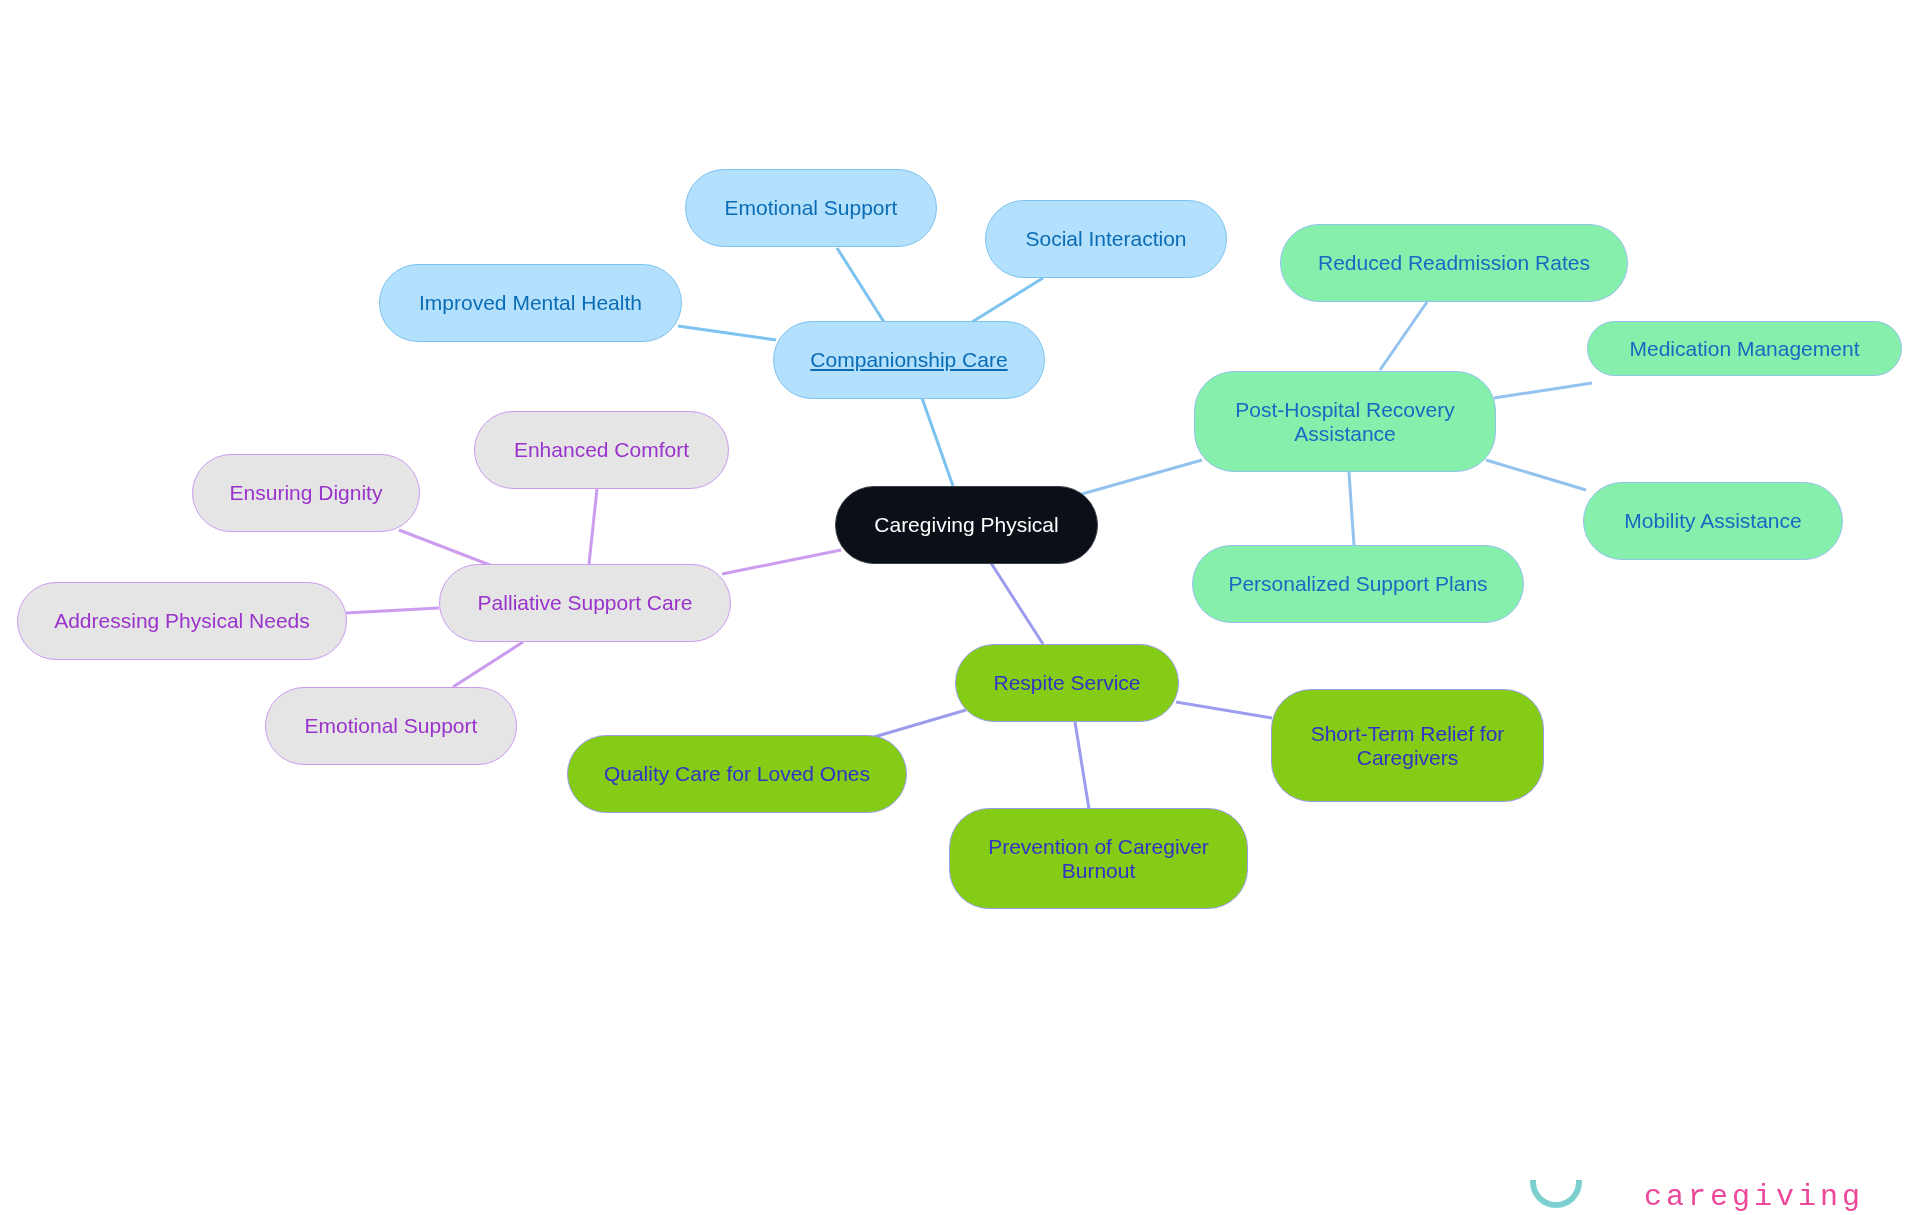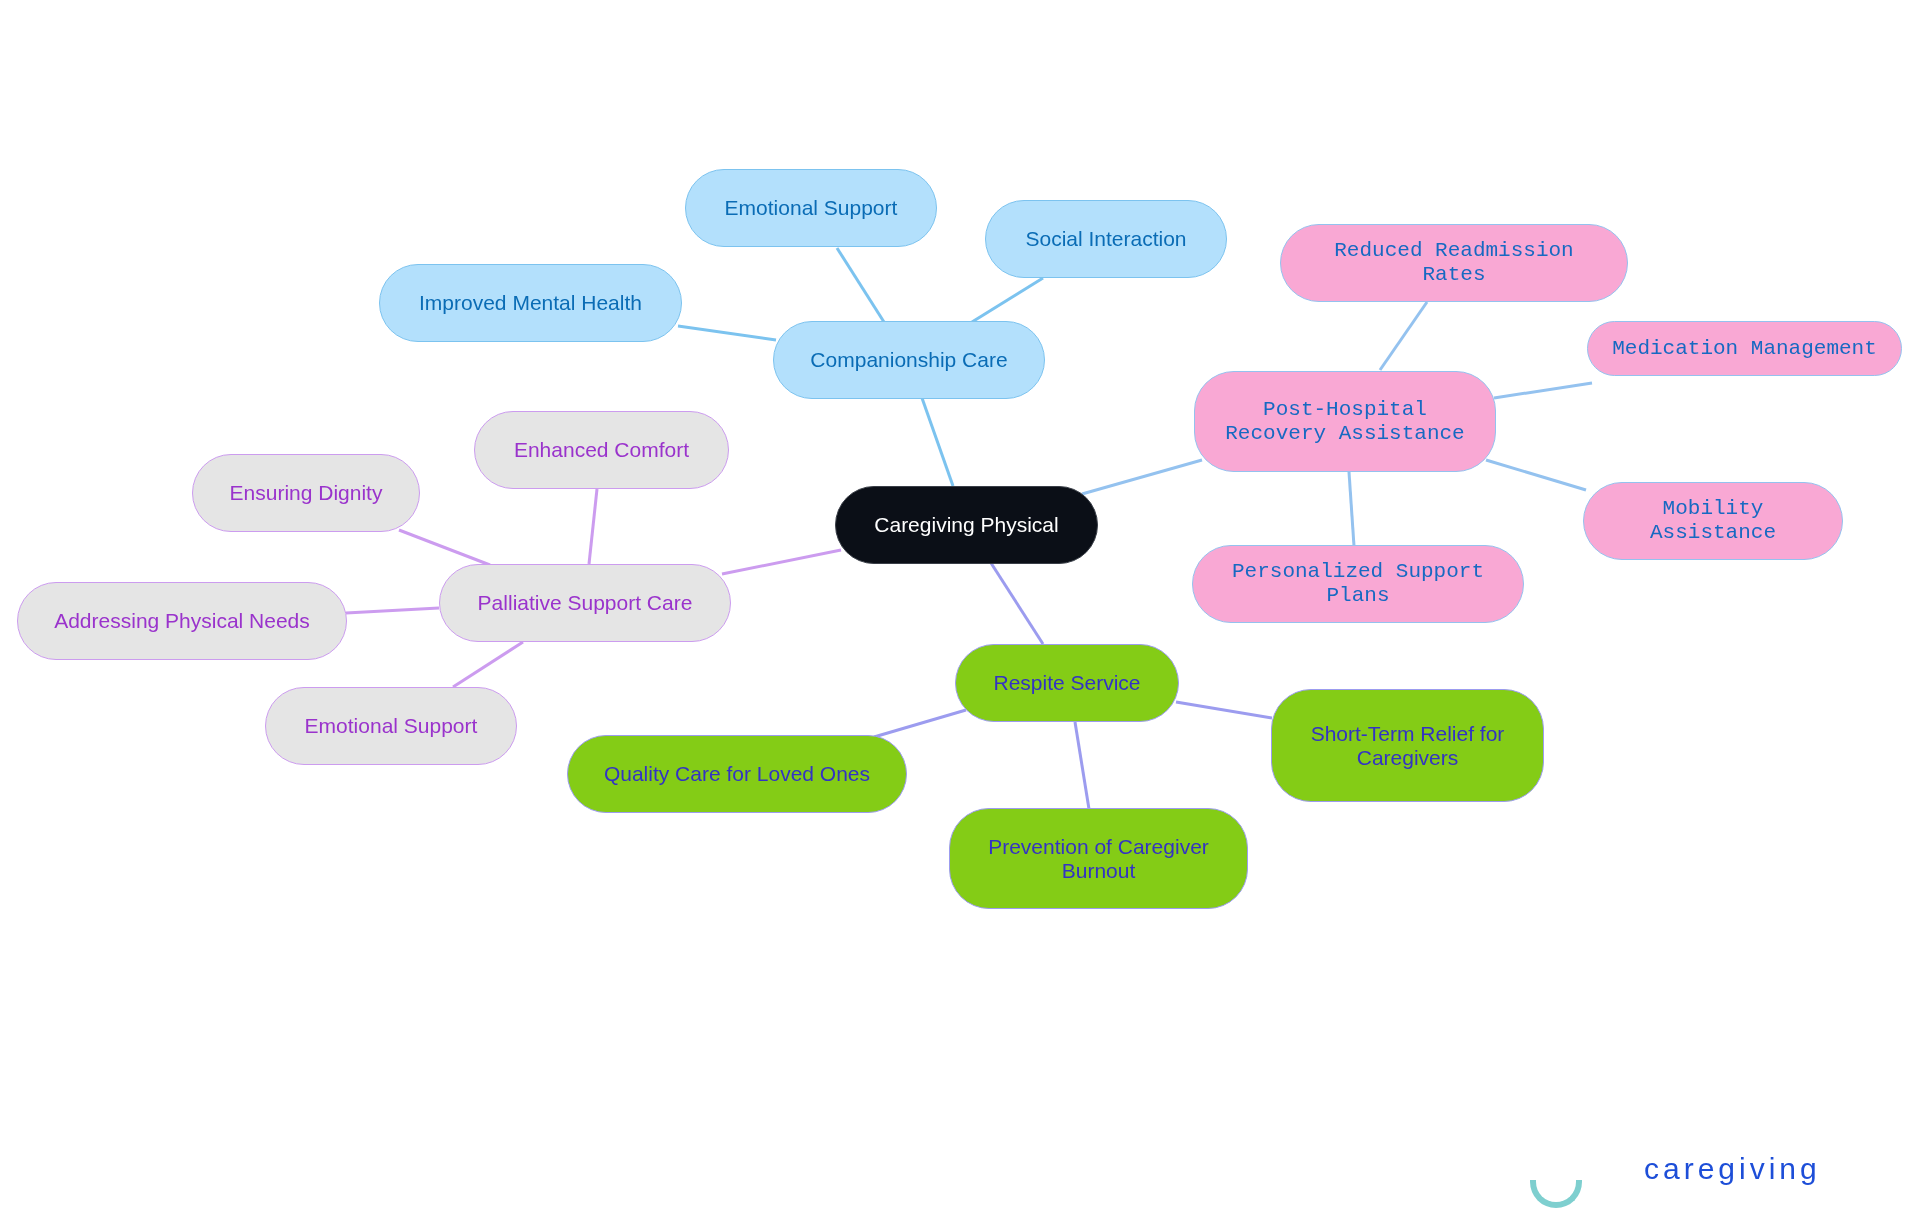--- a/index.html
+++ b/index.html
@@ -1,27 +1,27 @@
 <!DOCTYPE html>
 <html><head>
 <meta charset="utf-8">
 <style>
   html,body{margin:0;padding:0;background:#ffffff;}
   body{width:1920px;height:1215px;position:relative;overflow:hidden;font-family:"Liberation Sans",sans-serif;}
   #edges{position:absolute;left:0;top:0;width:1920px;height:1215px;}
   .node{position:absolute;box-sizing:border-box;display:flex;align-items:center;justify-content:center;text-align:center;border-radius:40px;font-size:21px;line-height:24px;border:1.5px solid;padding:0 20px;}
   .root{background:#0b0f17;border-color:#3a3f48;color:#ffffff;}
   .comp{background:#b3e0fc;border-color:#7cc3ef;color:#0a6cb5;}
-  .post{background:#f9a8d4;border-color:#94c2ef;color:#1769c2;font-family:Liberation Mono, monospace;}
+  .post{background:#86efac;border-color:#94c2ef;color:#1769c2;}
   .resp{background:#84cc16;border-color:#9c9cef;color:#3333c4;}
   .pall{background:#e5e5e5;border-color:#cc9cef;color:#9a33cc;}
   .logo{position:absolute;left:1418px;top:1100px;width:460px;height:110px;}
   .logo .main{position:absolute;left:0;top:0;font-family:"DejaVu Sans",sans-serif;font-weight:bold;font-size:58px;color:#f47c6c;letter-spacing:1px;white-space:nowrap;}
   .logo .main .pp{color:#7ecfcf;}
-  .logo .sub{position:absolute;left:226px;top:52px;font-family:Liberation Sans, sans-serif;font-size:30px;color:#1d4ed8;letter-spacing:4px;}
+  .logo .sub{position:absolute;left:226px;top:80px;font-family:Liberation Mono, monospace;font-size:30px;color:#ec4899;letter-spacing:4px;}
   .logo .smile{position:absolute;left:112px;top:80px;width:40px;height:22px;border:6px solid #7ecfcf;border-top:none;border-radius:0 0 26px 26px;}
 </style>
 </head>
 <body>
 
 <svg id="edges" xmlns="http://www.w3.org/2000/svg">
 
   <line x1="953" y1="486" x2="922" y2="398" stroke="#7cc3ef" stroke-width="3"></line>
   <line x1="884" y1="322" x2="837" y2="248" stroke="#7cc3ef" stroke-width="3"></line>
   <line x1="972" y1="322" x2="1043" y2="278" stroke="#7cc3ef" stroke-width="3"></line>
@@ -42,21 +42,21 @@
   <line x1="589" y1="564" x2="597" y2="489" stroke="#cc9cef" stroke-width="3"></line>
   <line x1="490" y1="565" x2="399" y2="530" stroke="#cc9cef" stroke-width="3"></line>
   <line x1="439" y1="608" x2="346" y2="613" stroke="#cc9cef" stroke-width="3"></line>
   <line x1="523" y1="642" x2="453" y2="687" stroke="#cc9cef" stroke-width="3"></line>
 </svg>
 
 <div class="node root" style="left:835px;top:486px;width:263px;height:78px;border-radius:39px;">
   <span>Caregiving Physical</span>
 </div>
 
-<div class="node comp" style="left:773px;top:321px;width:272px;height:78px;">
+<div class="node comp" style="left:773px;top:321px;width:272px;height:78px;text-decoration:underline;">
   <span>Companionship Care</span>
 </div>
 <div class="node comp" style="left:685px;top:169px;width:252px;height:78px;">
   <span>Emotional Support</span>
 </div>
 <div class="node comp" style="left:985px;top:200px;width:242px;height:78px;">
   <span>Social Interaction</span>
 </div>
 <div class="node comp" style="left:379px;top:264px;width:303px;height:78px;">
   <span>Improved Mental Health</span>

